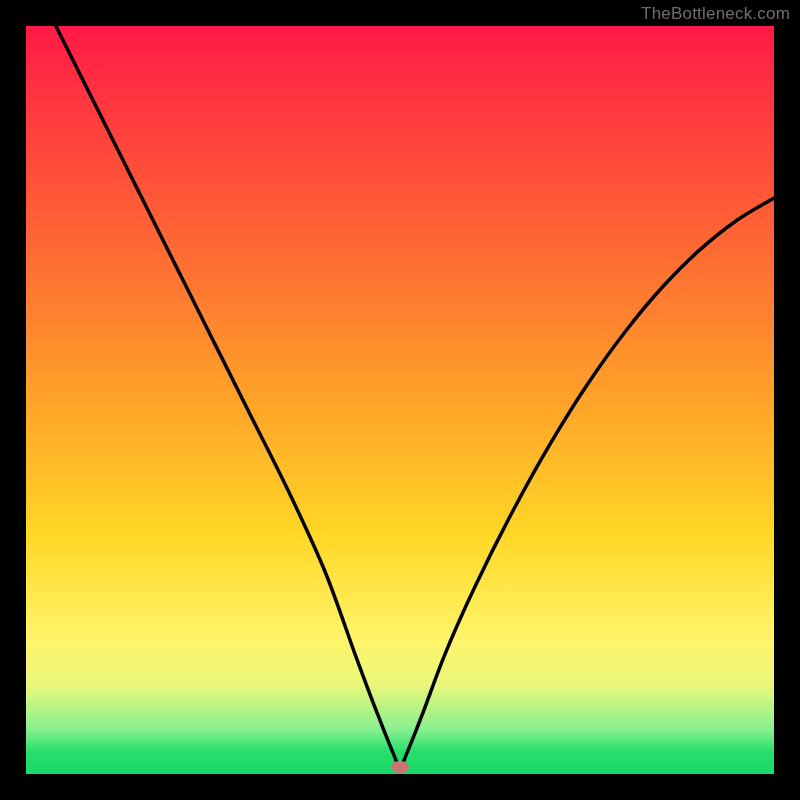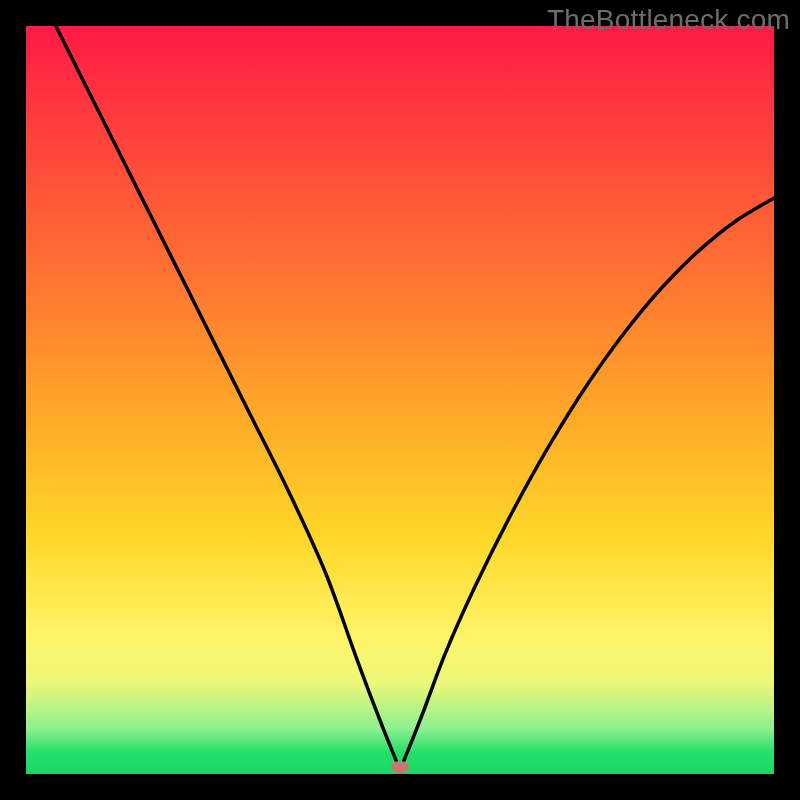--- a/index.html
+++ b/index.html
@@ -36,21 +36,21 @@
       #8af08f 94%,
       #27e06b 97%,
       #18d867 100%
     );
   }
   .watermark {
     position: absolute;
     top: 4px;
     right: 10px;
     color: #6d6d6d;
-    font-size: 28px;
+    font-size: 17px;
     font-weight: 400;
     letter-spacing: 0.2px;
     user-select: none;
   }
   svg.curve {
     position: absolute;
     left: 0;
     top: 0;
     width: 748px;
     height: 748px;

